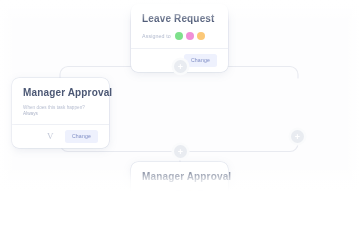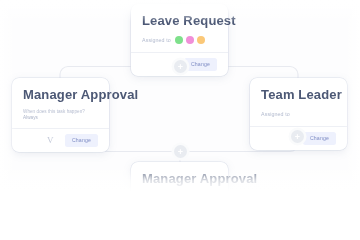--- a/index.html
+++ b/index.html
@@ -63,21 +63,21 @@
     border-radius: 7px;
     box-shadow: 0 2px 9px rgba(110, 124, 155, 0.13),
                 0 0 0 0.6px rgba(221, 226, 236, 0.85);
     box-sizing: border-box;
     padding: 9px 11px 0 11px;
     display: flex;
     flex-direction: column;
   }
 
   .card-title {
-    font-size: 13px;
+    font-size: 10px;
     font-weight: 700;
     color: #4c5875;
     letter-spacing: 0.15px;
     margin: 0 0 7px 0;
     white-space: nowrap;
   }
 
   .assign-row {
     display: flex;
     align-items: center;
@@ -261,31 +261,20 @@
       <div class="meta-question">When does this task happen?</div>
       <div class="meta-value">Always</div>
     </div>
     <div class="card-divider"></div>
     <div class="card-footer has-glyph">
       <span class="branch-glyph">V</span>
       <button class="change-btn">Change</button>
     </div>
   </div>
 
-  <div class="card" id="card-team-leader">
-    <div class="card-title">Team Leader</div>
-    <div class="assign-row">
-      <span class="assign-label">Assigned to</span>
-      <span class="avatars"></span>
-    </div>
-    <div class="card-divider"></div>
-    <div class="card-footer">
-      <button class="change-btn">Change</button>
-    </div>
-  </div>
 
   <div class="card" id="card-manager-approval-bottom">
     <div class="card-title">Manager Approval</div>
     <div class="assign-row">
       <span class="assign-label">Assigned to</span>
       <span class="avatars">
         <span class="avatar" style="background:#aeb6f0"></span>
         <span class="avatar" style="background:#fbc878"></span>
         <span class="avatar" style="background:#87b6f2"></span>
       </span>

